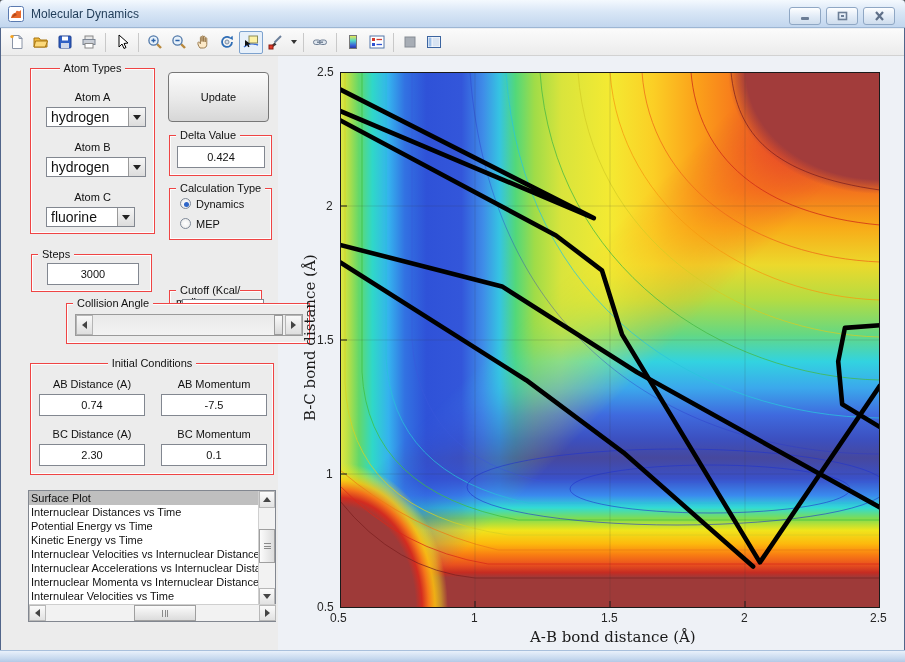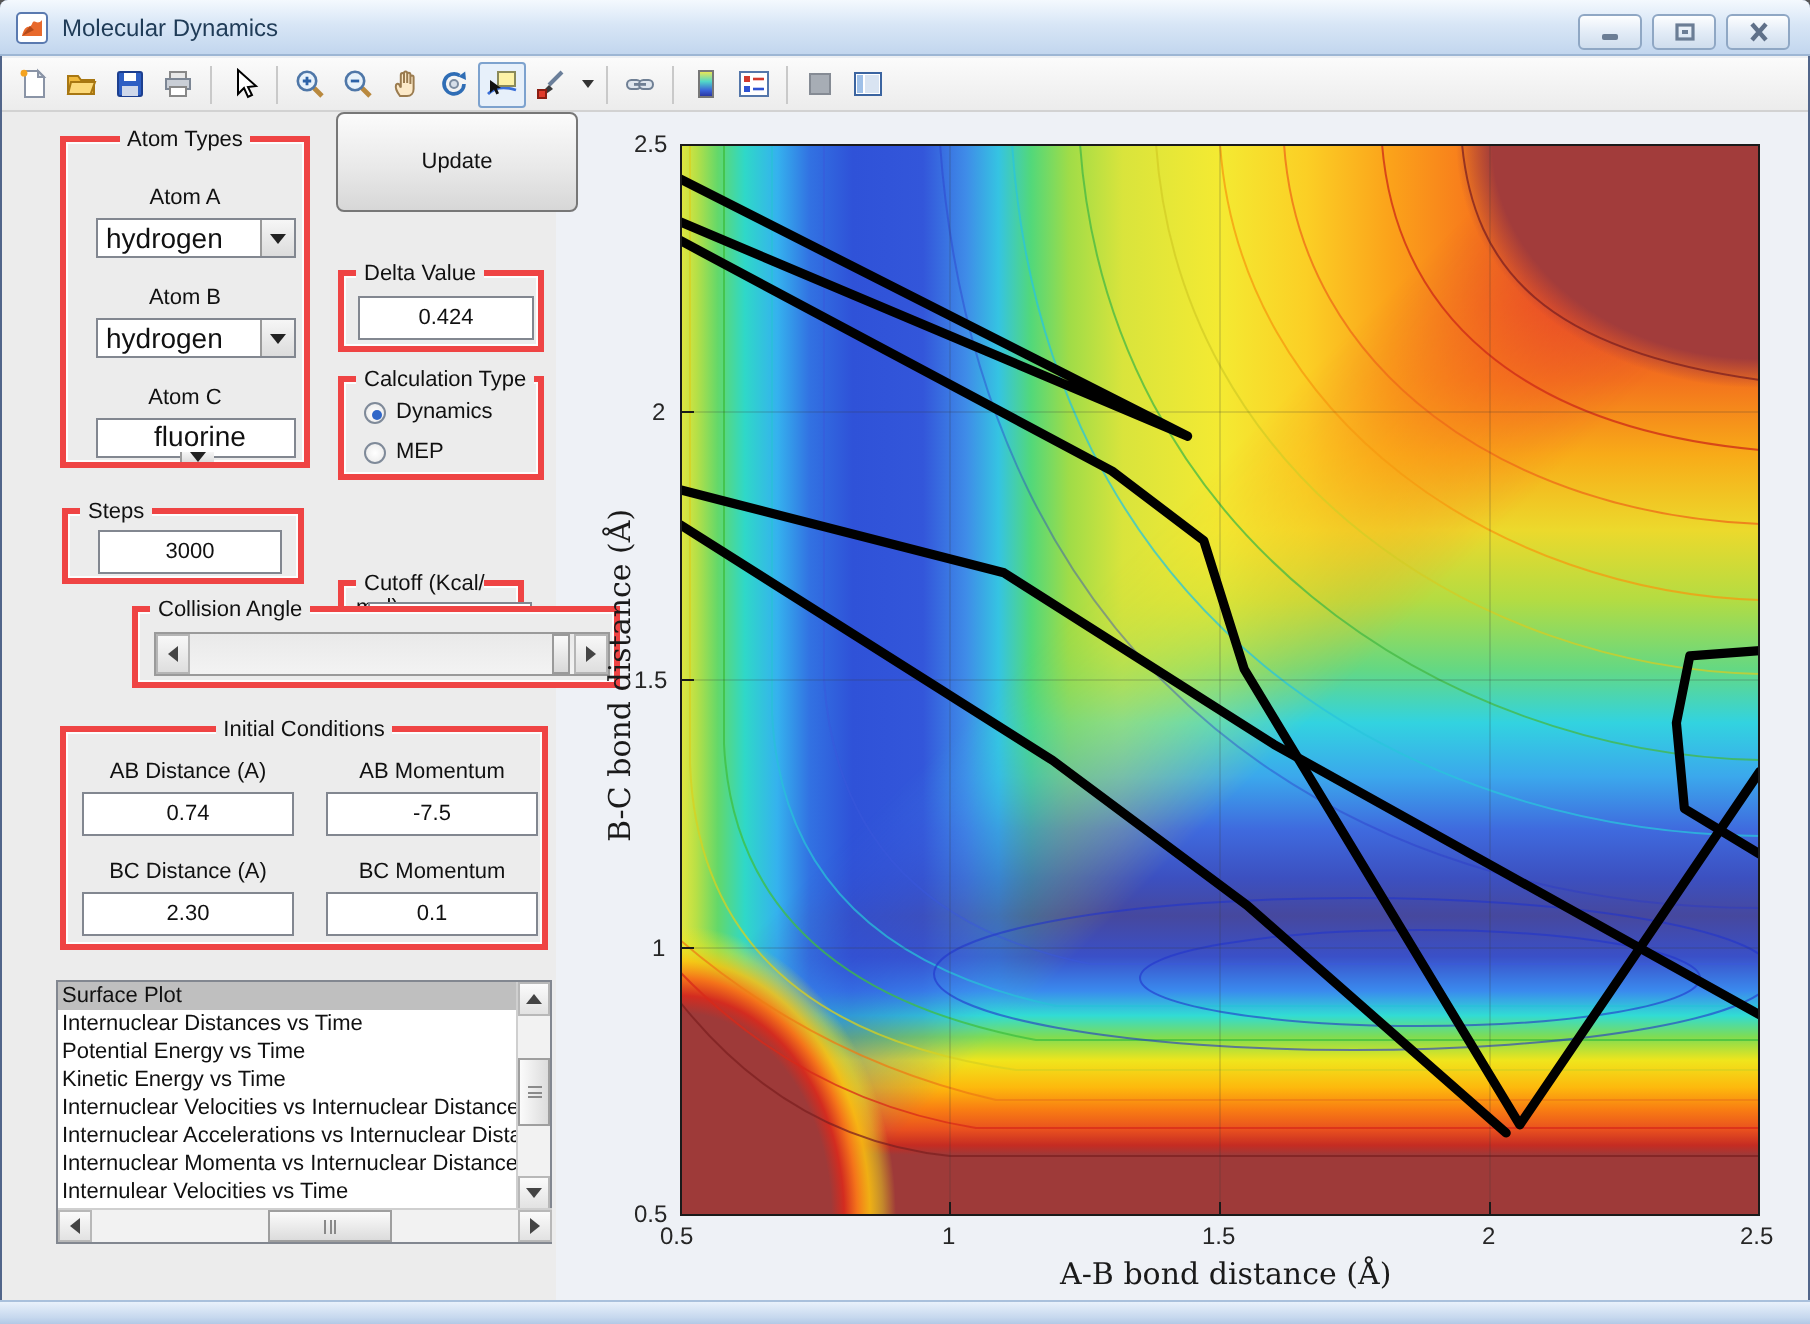--- a/index.html
+++ b/index.html
@@ -21,36 +21,36 @@
     background:linear-gradient(#fbfbfb,#ececec);border-bottom:1px solid #d2d2d2;
     display:flex;align-items:center;padding-left:4px;}
   .tbtn{width:24px;height:23px;display:flex;align-items:center;justify-content:center;border:1px solid transparent;border-radius:2px;}
   .tbtn.pressed{background:#e7f0fa;border:1px solid #7da2ce;}
   .tsep{width:1px;height:19px;background:#c9c9c9;margin:0 4px;}
   .caret{width:0;height:0;border-left:3.5px solid transparent;border-right:3.5px solid transparent;border-top:4px solid #333;margin-left:1px;}
   
   .client{position:absolute;left:1px;top:56px;width:903px;height:594px;background:#ececec;}
   .figurebg{position:absolute;left:277px;top:0;width:626px;height:594px;background:#eef1f6;}
   
-  .panel{position:absolute;border:3px solid #ef4444;box-shadow:1px 1px 0 #fdfdfd inset, -1px -1px 0 #fdfdfd inset;background:#ececec;}
+  .panel{position:absolute;border:1px solid #ef4444;box-shadow:1px 1px 0 #fdfdfd inset, -1px -1px 0 #fdfdfd inset;background:#ececec;}
   .ptitle{position:absolute;top:-7px;left:0;width:100%;text-align:center;font-size:11px;color:#111;pointer-events:none;}
   .ptitle span{background:#ececec;padding:0 4px;}
   .ptitle.left{text-align:left;left:6px;width:auto;}
   .lab{position:absolute;font-size:11px;color:#111;text-align:center;}
   .edit{position:absolute;border:1px solid #828790;background:#fff;font-family:"Liberation Sans",sans-serif;
     font-size:11px;text-align:center;color:#111;padding:0;}
   .combo{position:absolute;height:20px;border:1px solid #828790;background:#fff;display:flex;align-items:center;}
   .combo .cval{flex:1;font-size:14px;padding-left:4px;color:#111;}
   .combo .cbtn{width:17px;height:100%;background:linear-gradient(#f6f6f6,#dcdcdc);border-left:1px solid #9a9a9a;
     display:flex;align-items:center;justify-content:center;}
   .combo .cbtn i{width:0;height:0;border-left:4px solid transparent;border-right:4px solid transparent;border-top:5px solid #222;}
   .pushbtn{position:absolute;border:1px solid #777;border-radius:4px;
     background:linear-gradient(#fbfbfb,#e9e9e9 55%,#d7d7d7);font-size:11px;color:#111;
     display:flex;align-items:center;justify-content:center;font-family:"Liberation Sans",sans-serif;}
-  .radiorow{position:absolute;display:flex;align-items:flex-end;gap:5px;font-size:11px;color:#111;}
+  .radiorow{position:absolute;display:flex;align-items:flex-start;gap:5px;font-size:11px;color:#111;}
   .rdot{width:11px;height:11px;border-radius:50%;border:1px solid #7f8a99;background:radial-gradient(#fff,#e8e8e8);position:relative;}
   .rdot.on::after{content:"";position:absolute;left:2.5px;top:2.5px;width:5px;height:5px;border-radius:50%;background:#2f66c8;}
   
   .slider{position:absolute;height:22px;border:1px solid #9a9a9a;background:#efefef;display:flex;}
   .sbtn{width:17px;height:100%;background:linear-gradient(#f8f8f8,#dedede);border:1px solid #b5b5b5;display:flex;align-items:center;justify-content:center;}
   .strack{flex:1;background:linear-gradient(#e9e9e9,#f3f3f3);position:relative;}
   .sthumb{position:absolute;right:2px;top:0;width:9px;height:100%;background:linear-gradient(#fafafa,#d8d8d8);border:1px solid #9a9a9a;}
   .tri-l{width:0;height:0;border-top:4px solid transparent;border-bottom:4px solid transparent;border-right:5px solid #444;}
   .tri-r{width:0;height:0;border-top:4px solid transparent;border-bottom:4px solid transparent;border-left:5px solid #444;}
   .tri-u{width:0;height:0;border-left:4px solid transparent;border-right:4px solid transparent;border-bottom:5px solid #444;}
@@ -251,29 +251,29 @@
         </span>
     </div>
     <div class="lab" style="left:0;top:72px;width:100%;">Atom B</div>
     <div class="combo" style="left:15px;top:88px;width:100px;">
       <span class="cval">hydrogen</span>
       <span class="cbtn">
           <i></i>
         </span>
     </div>
     <div class="lab" style="left:0;top:122px;width:100%;">Atom C</div>
-    <div class="combo" style="left:15px;top:138px;width:100px;flex-direction:column;">
+    <div class="combo" style="left:15px;top:138px;width:89px;">
       <span class="cval">fluorine</span>
       <span class="cbtn">
           <i></i>
         </span>
     </div>
   </div>
 
-  <button class="pushbtn" style="left:168px;top:56px;width:121px;height:50px;">Update</button>
+  <button class="pushbtn" style="left:168px;top:72px;width:101px;height:50px;">Update</button>
 
   <div class="panel" style="left:169px;top:135px;width:103px;height:41px;">
     <div class="ptitle left"><span>Delta Value</span></div>
     <input class="edit" style="left: 7px; top: 10px; width: 88px; height: 22px;" readonly="" value="0.424">
   </div>
 
   <div class="panel" style="left:169px;top:188px;width:103px;height:52px;">
     <div class="ptitle left"><span>Calculation Type</span></div>
     <div class="radiorow" style="left:10px;top:9px;">
       <span class="rdot on"></span>

